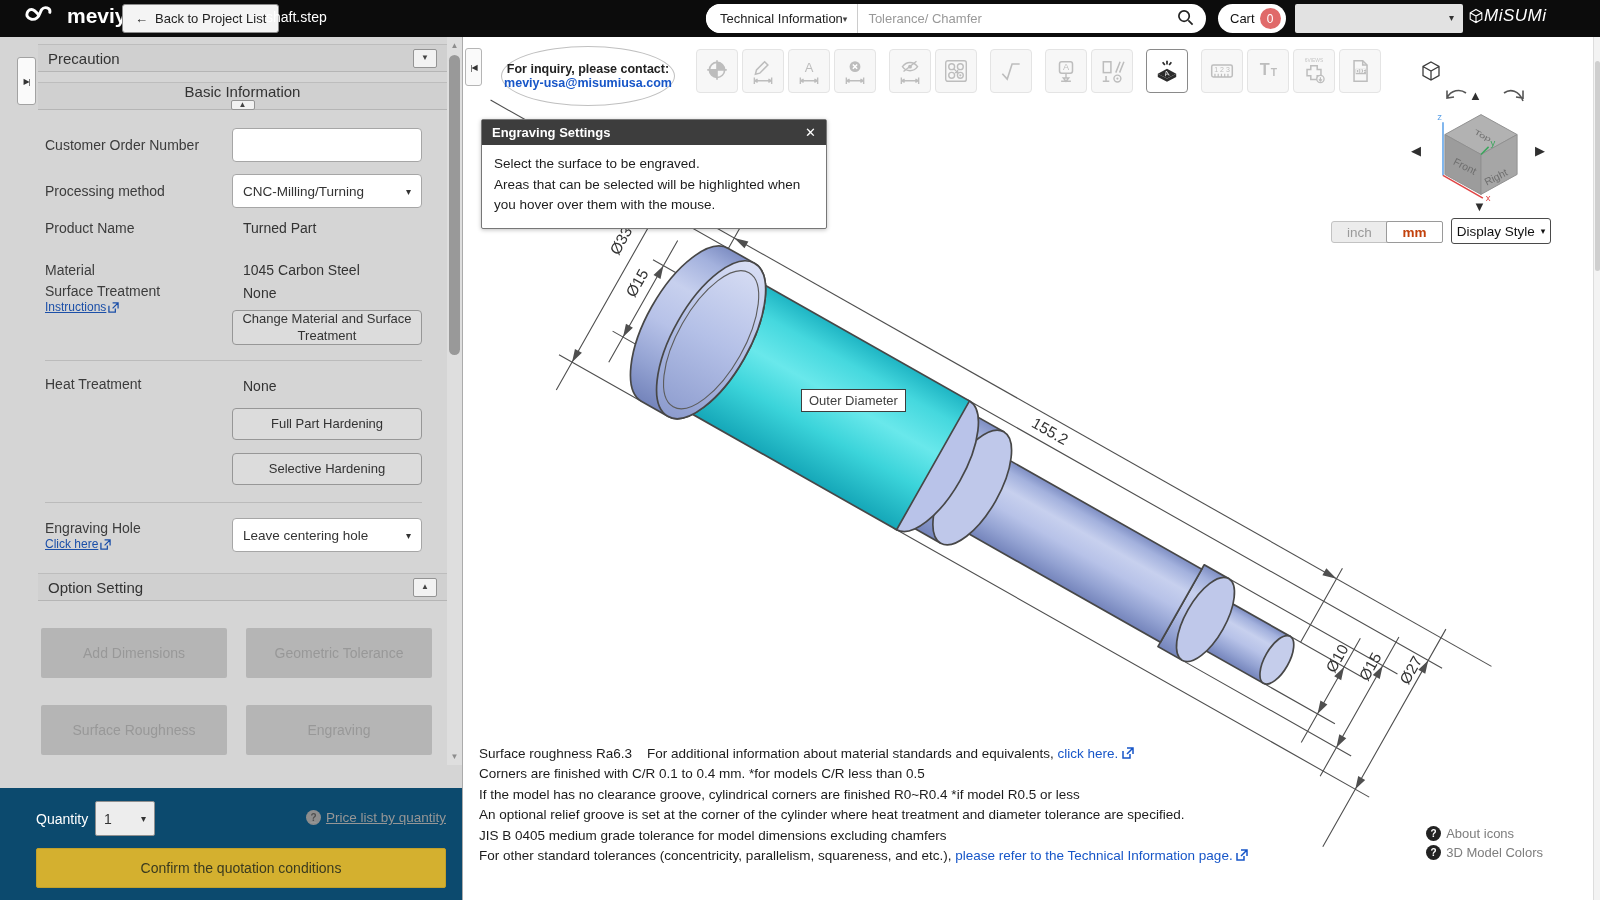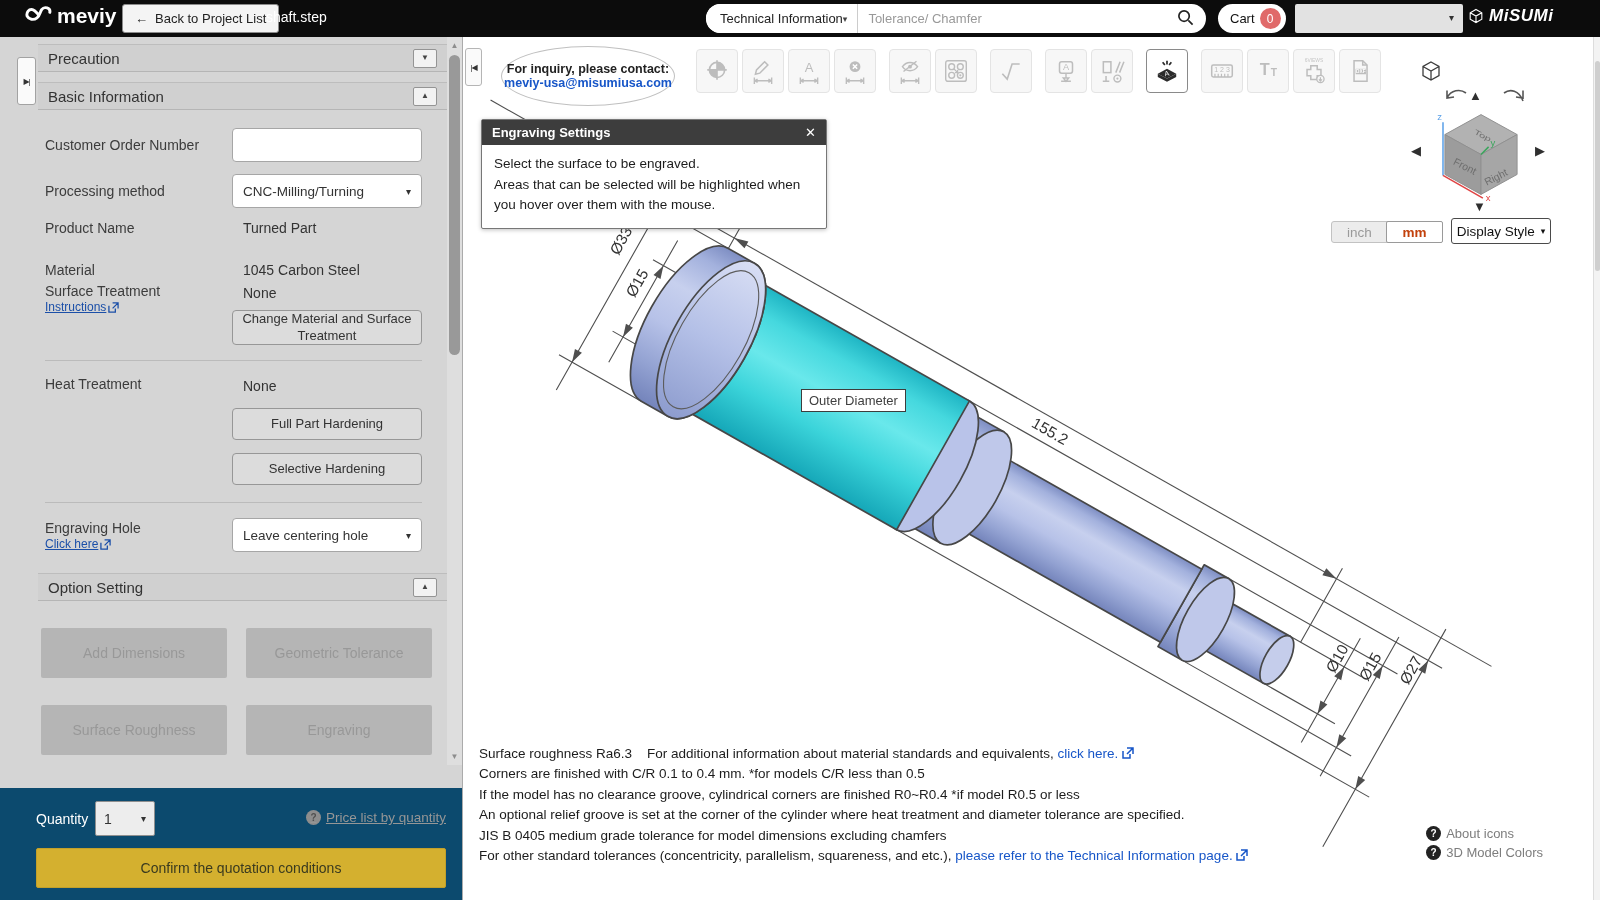--- a/index.html
+++ b/index.html
@@ -1,43 +1,43 @@
 <!DOCTYPE html>
 <html><head>
 <meta charset="utf-8">
 <style>
   * { margin:0; padding:0; box-sizing:border-box; }
   html,body { width:1600px; height:900px; overflow:hidden; background:#fff;
     font-family:"Liberation Sans", sans-serif; }
 
   
   .topbar { position:absolute; left:0; top:0; width:1600px; height:37px; background:#0c0c0c; z-index:50; }
-  .brand { position:absolute; left:22px; top:4px; display:flex; align-items:center; gap:3px;
+  .brand { position:absolute; left:22px; top:4px; display:flex; align-items:center; gap:13px;
     color:#fff; font-size:21px; font-weight:bold; cursor:pointer; }
   .back-btn { position:absolute; left:122px; top:4px; height:29px; padding:0 12px;
     background:#f4f4f4; border:1px solid #8b8b8b; border-radius:3px; font-size:13px; color:#222;
     display:flex; align-items:center; gap:7px; cursor:pointer; }
   .file-name { position:absolute; left:266px; top:9px; color:#fff; font-size:14px; }
   .searchbar { position:absolute; left:706px; top:4px; width:500px; height:29px; background:#fff;
     border-radius:15px; display:flex; align-items:center; overflow:hidden; }
   .search-cat { height:100%; padding:0 10px 0 14px; background:#fff; border:none;
     border-right:1px solid #ccc; font-size:13px; color:#222; display:flex; align-items:center; cursor:pointer; }
   .search-cat .chev { font-size:9px; color:#444; }
   .searchbar input { flex:1; border:none; outline:none; font-size:13px; color:#333; padding:0 10px; }
   .searchbar input::placeholder { color:#999; }
   .search-go { background:none; border:none; padding:0 12px 0 4px; cursor:pointer; }
   .cart { position:absolute; left:1218px; top:4px; height:29px; padding:0 5px 0 12px; background:#fff;
     border:none; border-radius:15px; display:flex; align-items:center; gap:5px; font-size:13px; color:#111; cursor:pointer; }
   .cart-badge { width:21px; height:21px; border-radius:50%; background:#e06a6a; color:#fff;
     font-size:12px; display:flex; align-items:center; justify-content:center; }
   .lang-select { position:absolute; left:1295px; top:4px; width:168px; height:29px; background:#e2e2e2;
     border-radius:2px; cursor:pointer; }
   .lang-select .chev { position:absolute; right:9px; top:8px; font-size:10px; color:#333; }
-  .misumi { position:absolute; left:1468px; top:6px; display:flex; align-items:center; gap:5px;
-    color:#fff; font-size:17px; font-weight:bold; font-style:italic; letter-spacing:.5px; cursor:pointer; }
+  .misumi { position:absolute; left:1468px; top:6px; display:flex; align-items:center; 
+    color:#fff; font-size:17px; font-weight:normal; font-style:italic; letter-spacing:.5px; cursor:pointer; }
 
   
   .sidebar { position:absolute; left:0; top:37px; width:462px; bottom:0; background:#d5d5d5; z-index:20; }
   .sec-bar { position:absolute; left:38px; width:409px; height:28px; background:#d0d0d0;
     border-top:1px solid #bdbdbd; border-bottom:1px solid #b5b5b5; display:flex; align-items:center;
     justify-content:space-between; padding:0 10px; }
   .sec-bar .t { font-size:15px; color:#333; }
   .col-btn { width:24px; height:19px; background:#f2f2f2; border:1px solid #949494; border-radius:2px;
     font-size:8px; color:#444; cursor:pointer; line-height:1; }
   .side-tab { position:absolute; left:17px; top:20px; width:19px; height:48px; background:#fafafa;
@@ -169,21 +169,21 @@
 <aside class="sidebar">
   <div class="side-tab">
     <span>▶|</span>
   </div>
 
   <div class="sec-bar" style="top:7px;">
     <span class="t">Precaution</span>
     <button class="col-btn"><span>▼</span></button>
   </div>
 
-  <div class="sec-bar" style="top:45px;">
+  <div class="sec-bar" style="top:45px;flex-direction:column;">
     <span class="t">Basic Information</span>
     <button class="col-btn"><span>▲</span></button>
   </div>
 
   <span class="lbl" style="top:100px;">Customer Order Number</span>
   <input class="inp" style="top: 91px;" value="">
 
   <span class="lbl" style="top:146px;">Processing method</span>
   <div class="sel" style="top:137px;">
     <span>CNC-Milling/Turning</span>

